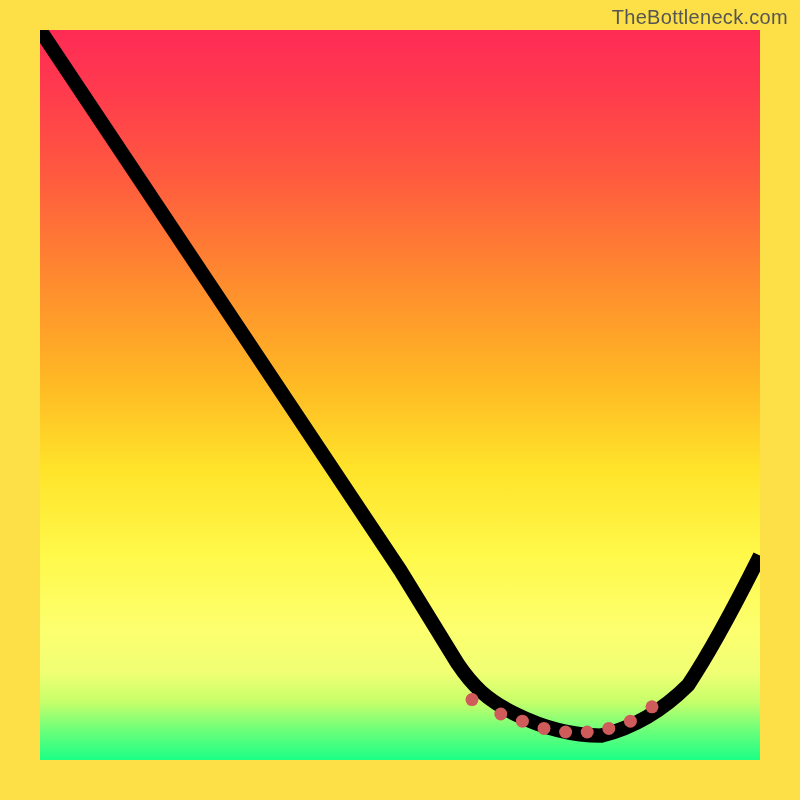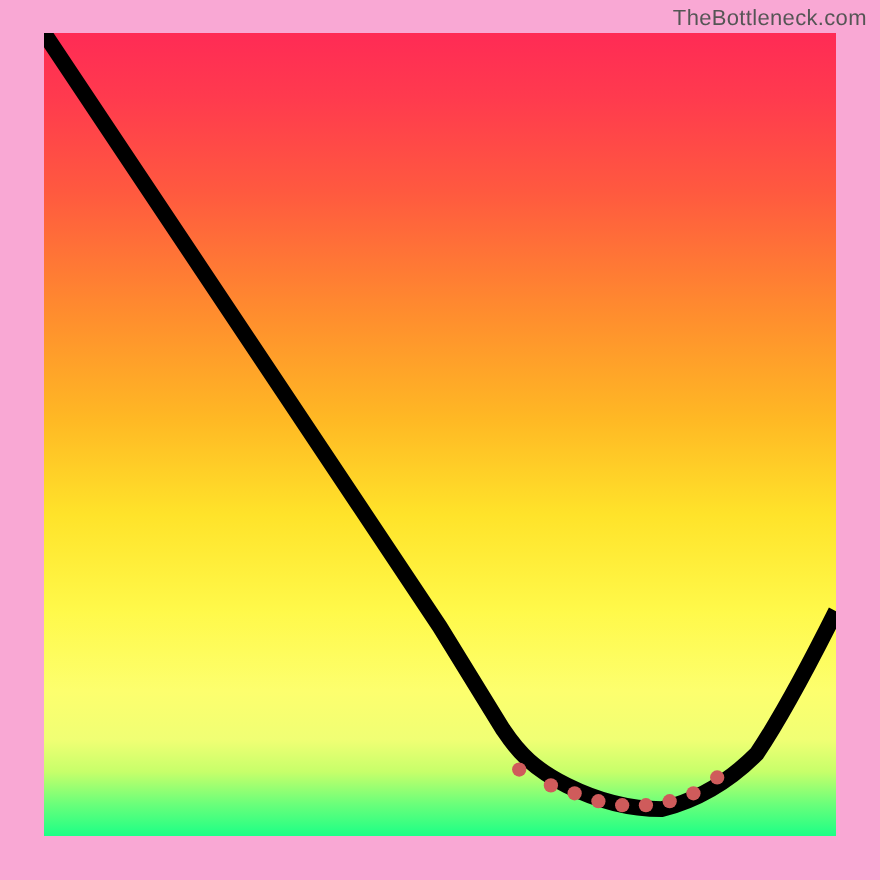--- a/index.html
+++ b/index.html
@@ -8,21 +8,21 @@
     background: #000;
     width: 800px;
     height: 800px;
     overflow: hidden;
     font-family: Arial, sans-serif;
   }
   .frame {
     position: relative;
     width: 800px;
     height: 800px;
-    background: #f9a8d4;
+    background: #fde047;
   }
   .watermark {
     position: absolute;
     top: 6px;
     right: 12px;
     color: #555;
     font-size: 20px;
     font-weight: 500;
     letter-spacing: 0.3px;
   }

